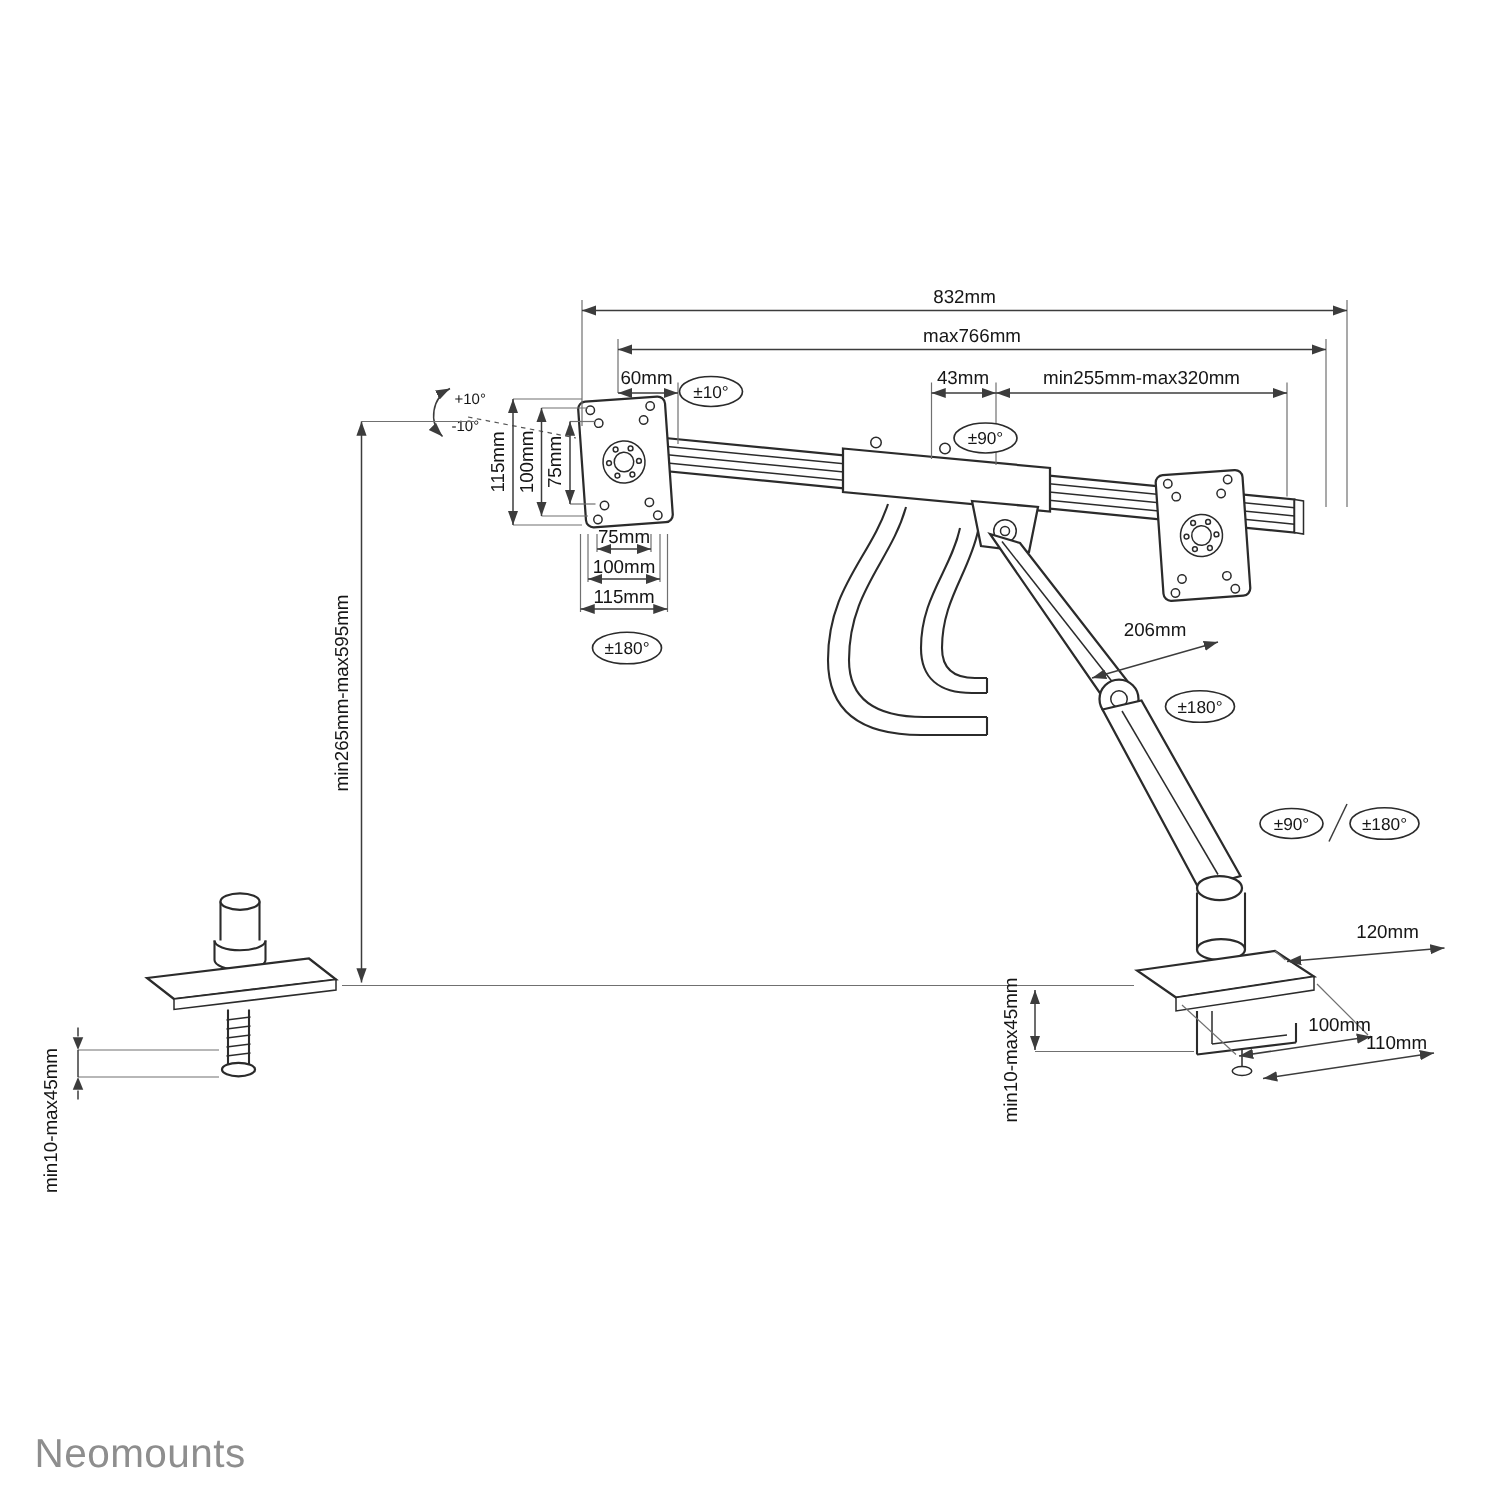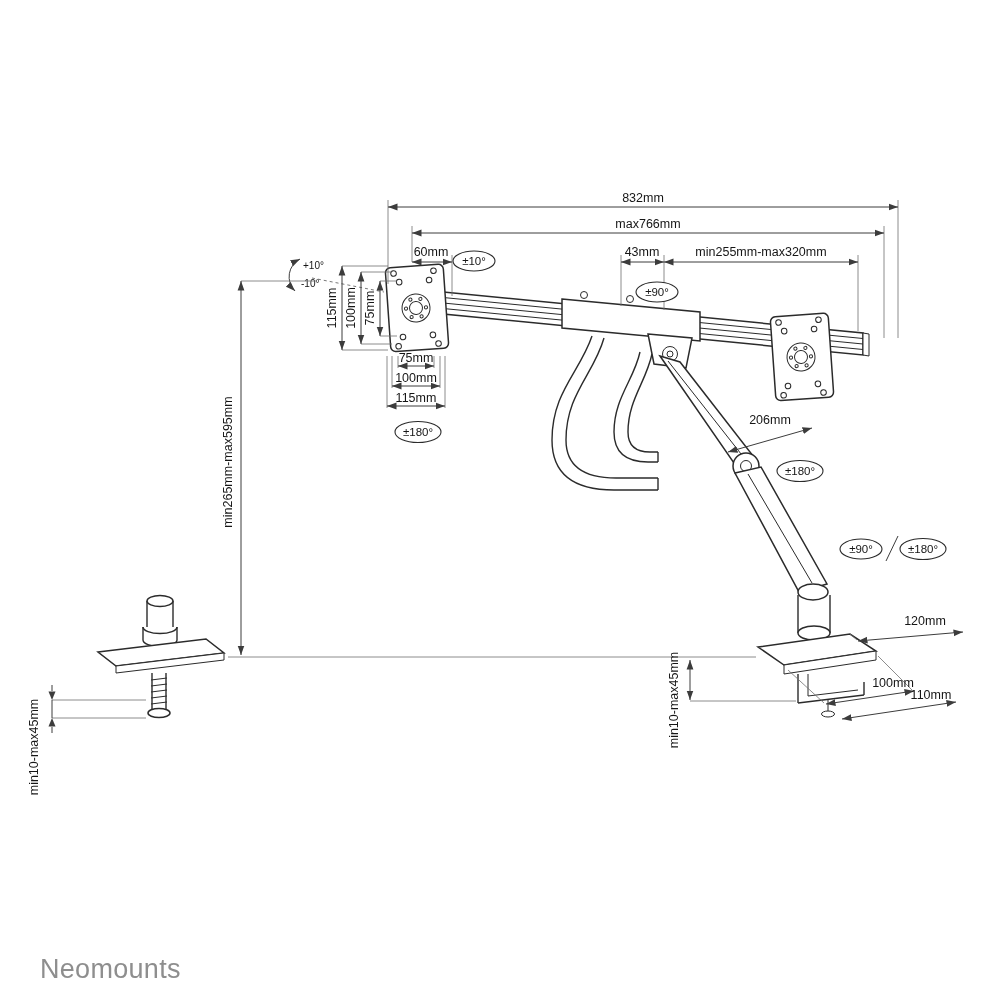--- a/index.html
+++ b/index.html
@@ -14,21 +14,21 @@
   .pt{stroke:#2b2b2b;stroke-width:1;fill:#ffffff;}      
   .ptn{stroke:#2b2b2b;stroke-width:1;fill:none;}
   .hole{stroke:#2b2b2b;stroke-width:1;fill:#ffffff;}
   .dash{stroke:#555;stroke-width:0.8;stroke-dasharray:3 3;fill:none;}
   .ov{stroke:#2b2b2b;stroke-width:1.1;fill:#ffffff;}
   
   .t{font-family:"Liberation Sans",sans-serif;font-size:12.5px;fill:#161616;}
   .ts{font-family:"Liberation Sans",sans-serif;font-size:10px;fill:#161616;}
   .to{font-family:"Liberation Sans",sans-serif;font-size:11.5px;fill:#161616;}
   .arrfill{fill:#3c3c3c;}
-  .brand{position:absolute;left:40px;top:954px;font-size:27px;color:#8e8e8e;
+  .brand{position:absolute;left:23px;top:954px;font-size:27px;color:#8e8e8e;
          font-weight:500;letter-spacing:.3px;}
 </style>
 </head>
 <body>
 
 <div class="canvas">
 
 <svg width="1004" height="1004" viewBox="0 0 1004 1004">
   <defs>
     <marker id="arr" viewBox="0 0 10 8" markerWidth="10" markerHeight="8" refX="9.5" refY="4" orient="auto">

